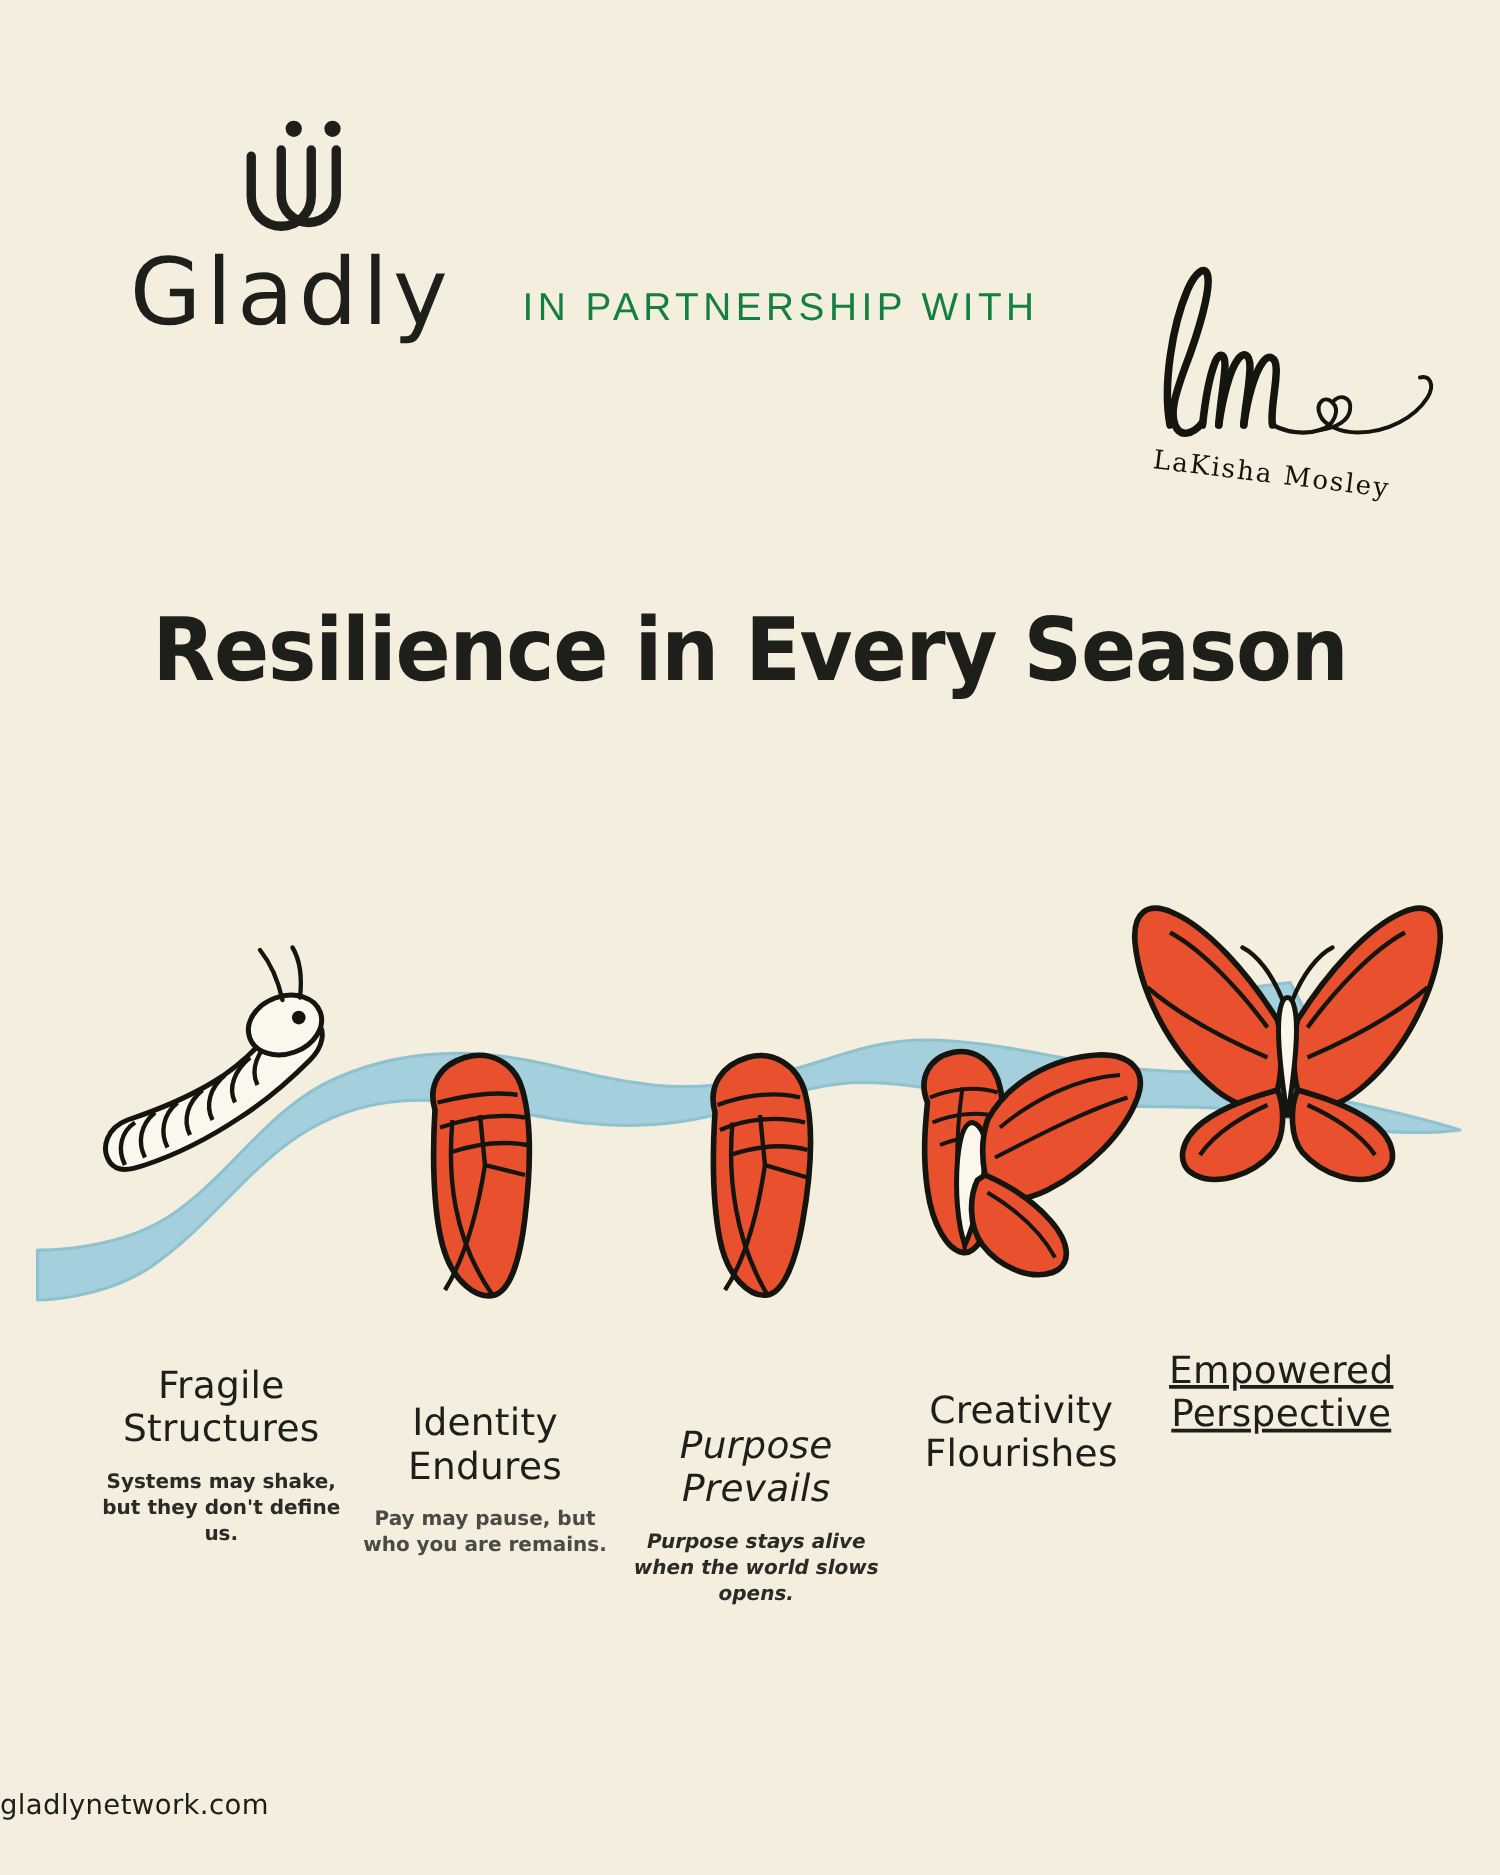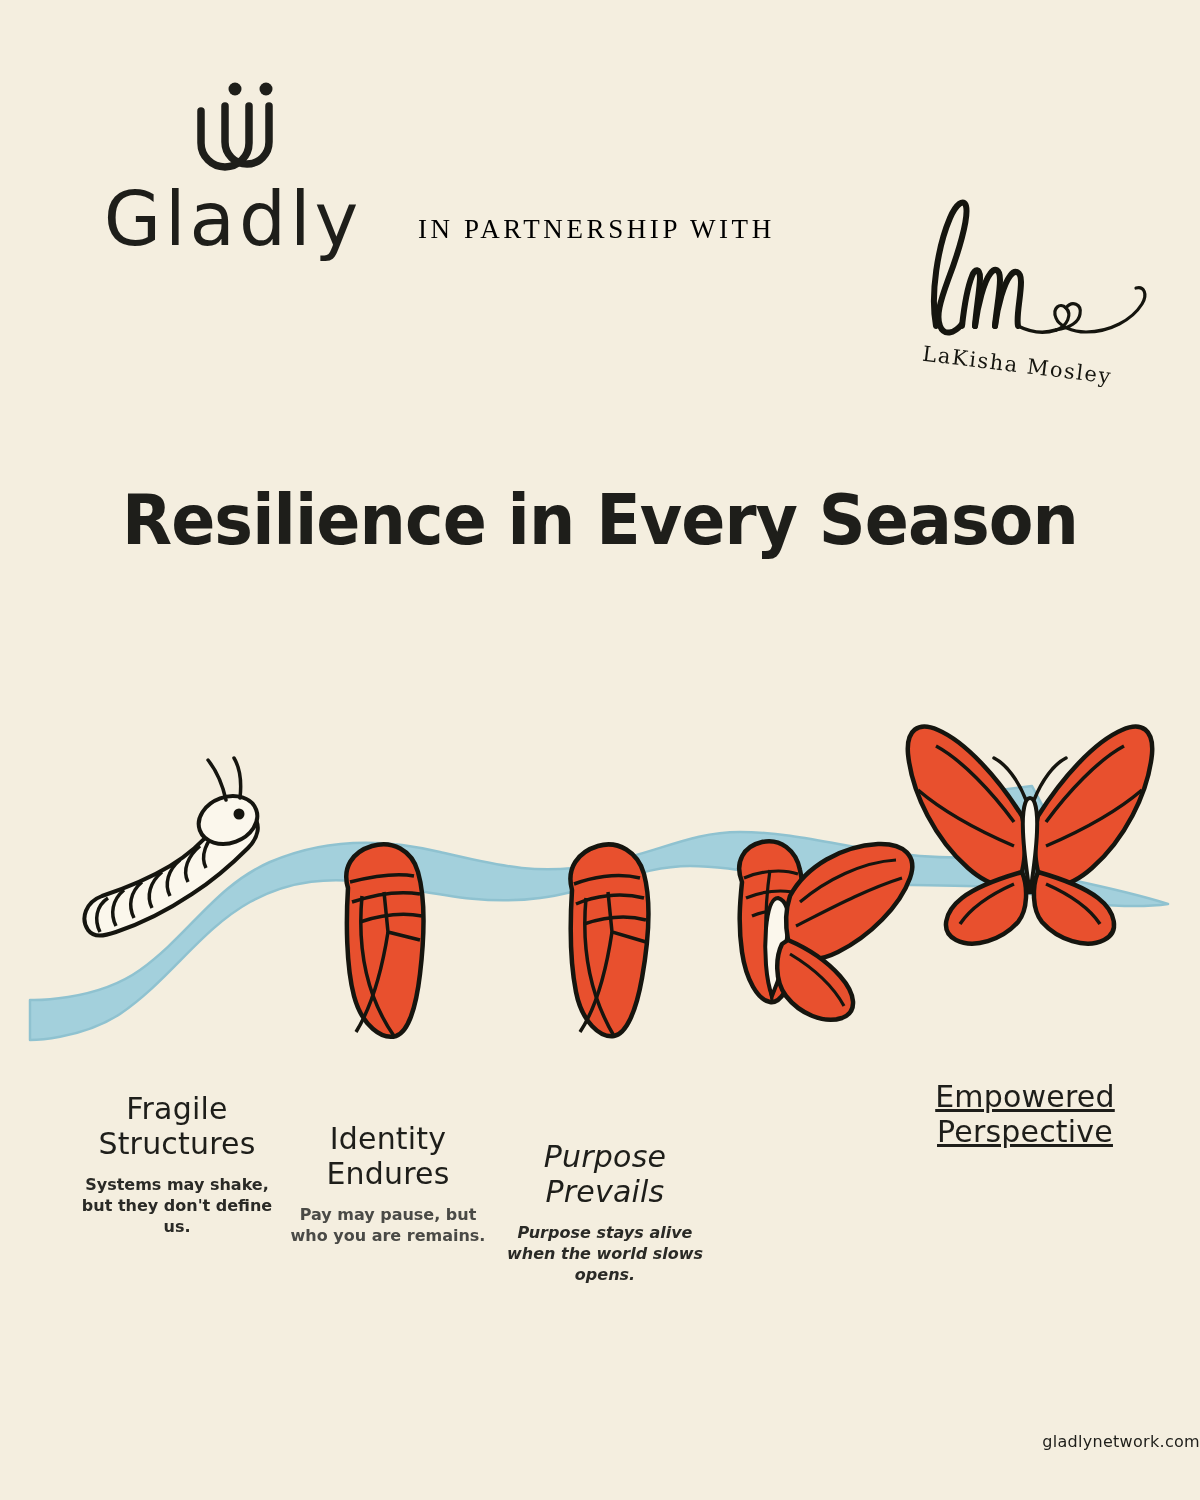--- a/index.html
+++ b/index.html
@@ -17,21 +17,21 @@
   }
   .page {
     position: relative;
     width: 1200px;
     height: 1500px;
   }
 
   
   .header {
     position: absolute;
-    top: 80px;
+    top: 94px;
     left: 0;
     width: 1200px;
     height: 240px;
   }
   .brand-block {
     position: absolute;
     left: 88px;
     top: 0;
     width: 290px;
     text-align: center;
@@ -46,25 +46,25 @@
     font-weight: 400;
     letter-spacing: 4px;
     color: #1E1E1A;
     line-height: 1;
     margin-top: 6px;
   }
   .partner-label {
     position: absolute;
     left: 418px;
     top: 134px;
-    font-family: Liberation Serif, serif;
-    font-size: 27px;
+    font-family: Liberation Sans, sans-serif;
+    font-size: 31px;
     font-weight: 400;
     letter-spacing: 3.6px;
-    color: #000000;
+    color: #15803d;
     white-space: nowrap;
   }
   .partner-logo {
     position: absolute;
     left: 880px;
     top: 96px;
     width: 290px;
     height: 220px;
   }
 
@@ -128,23 +128,23 @@
   .cap-3 { left: 498px; top: 60px;  width: 214px; font-style: italic; }
   .cap-4 { left: 722px; top: 32px;  width: 190px; }
   .cap-5 { left: 918px; top: 0px;   width: 214px; text-decoration: underline; }
 
   
   .footer {
     position: absolute;
     top: 1432px;
     left: 0;
     width: 1200px;
-    text-align: right;
-    font-family: "DejaVu Sans", sans-serif;
-    font-size: 16px;
+    text-align: left;
+    font-family: "DejaVu Sans", sans-serif;
+    font-size: 22px;
     color: #1E1E1A;
     letter-spacing: 0.3px;
   }
 </style>
 </head>
 <body>
 
 <div class="page">
 
   <div class="header">
@@ -360,20 +360,21 @@
       <h3>Identity Endures</h3>
       <p>Pay may pause, but who you are remains.</p>
     </div>
 
     <div class="caption cap-3">
       <h3>Purpose Prevails</h3>
       <p>Purpose stays alive when the world slows opens.</p>
     </div>
 
     <div class="caption cap-4">
+      <h3>Creativity Flourishes</h3>
     </div>
 
     <div class="caption cap-5">
       <h3>Empowered Perspective</h3>
     </div>
 
   </div>
 
   <div class="footer">gladlynetwork.com</div>
 

